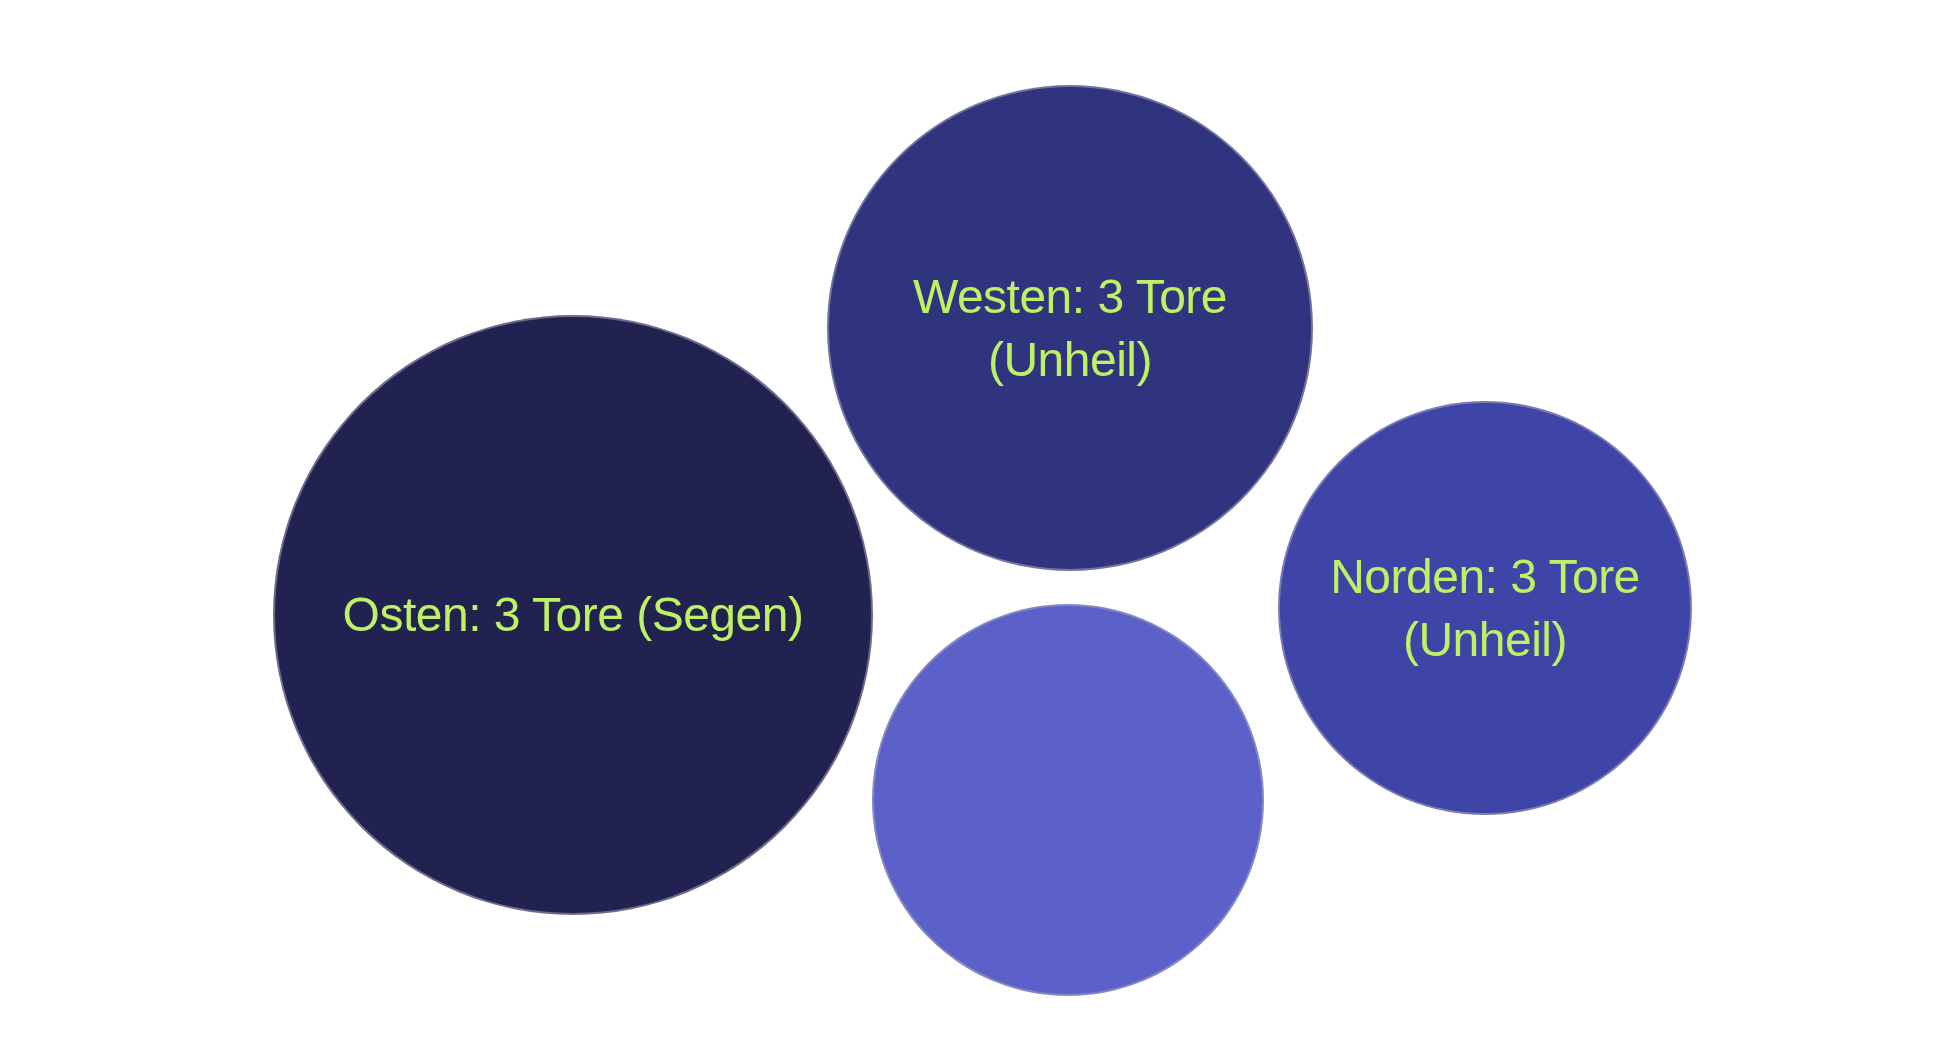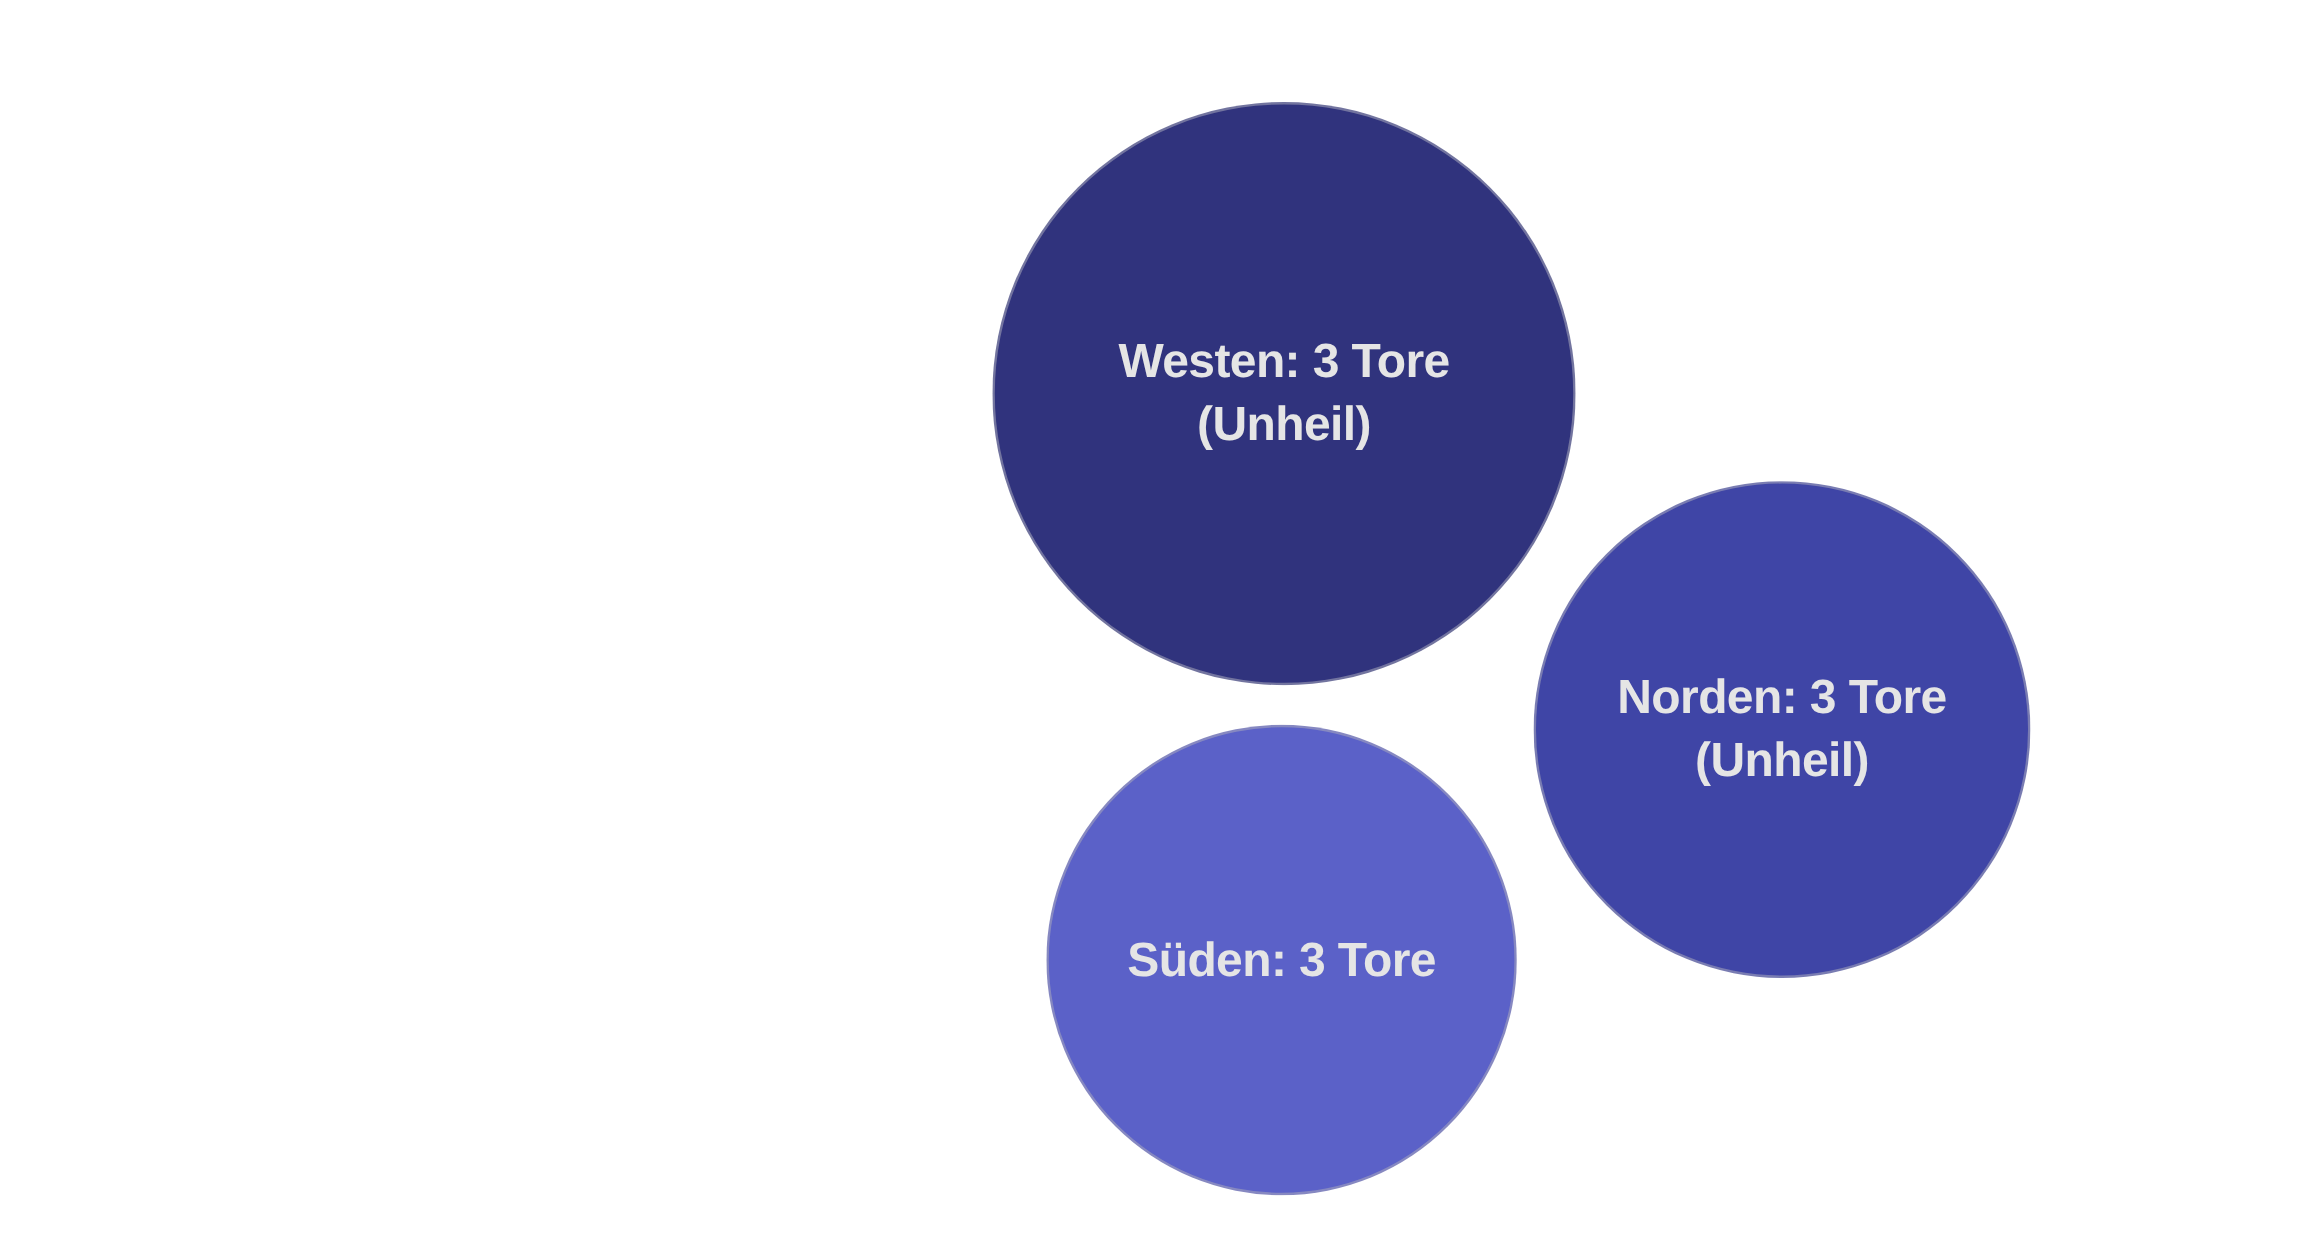--- a/index.html
+++ b/index.html
@@ -17,50 +17,54 @@
   }
   .bubble {
     position: absolute;
     border-radius: 50%;
     box-sizing: border-box;
     border: 2px solid rgba(170, 170, 188, 0.55);
     display: flex;
     align-items: center;
     justify-content: center;
     text-align: center;
-    color: #e5e5e5;
-    font-weight: 700;
-    font-size: 40px;
+    color: #bef264;
+    font-weight: 400;
+    font-size: 48px;
     line-height: 1.32;
     letter-spacing: -0.5px;
   }
   .bubble-label span {
     display: block;
     white-space: nowrap;
   }
 </style>
 </head>
 <body>
 
 <div class="canvas">
 
+  <div class="bubble" style="left: 273px; top: 315px; width: 600px; height: 600px; background: rgb(33, 34, 80);">
+    <div class="bubble-label">
+      <span>Osten: 3 Tore (Segen)</span>
+    </div>
+  </div>
 
   <div class="bubble" style="left: 827px; top: 85px; width: 486px; height: 486px; background: rgb(48, 51, 125);">
     <div class="bubble-label">
       <span>Westen: 3 Tore</span>
       <span>(Unheil)</span>
     </div>
   </div>
 
   <div class="bubble" style="left: 1278px; top: 401px; width: 414px; height: 414px; background: rgb(63, 69, 166); justify-content: center;">
     <div class="bubble-label">
       <span>Norden: 3 Tore</span>
       <span>(Unheil)</span>
     </div>
   </div>
 
   <div class="bubble" style="left: 872px; top: 604px; width: 392px; height: 392px; background: rgb(91, 97, 200);">
     <div class="bubble-label">
-      <span>Süden: 3 Tore</span>
     </div>
   </div>
 
 </div>
 
 </body></html>

